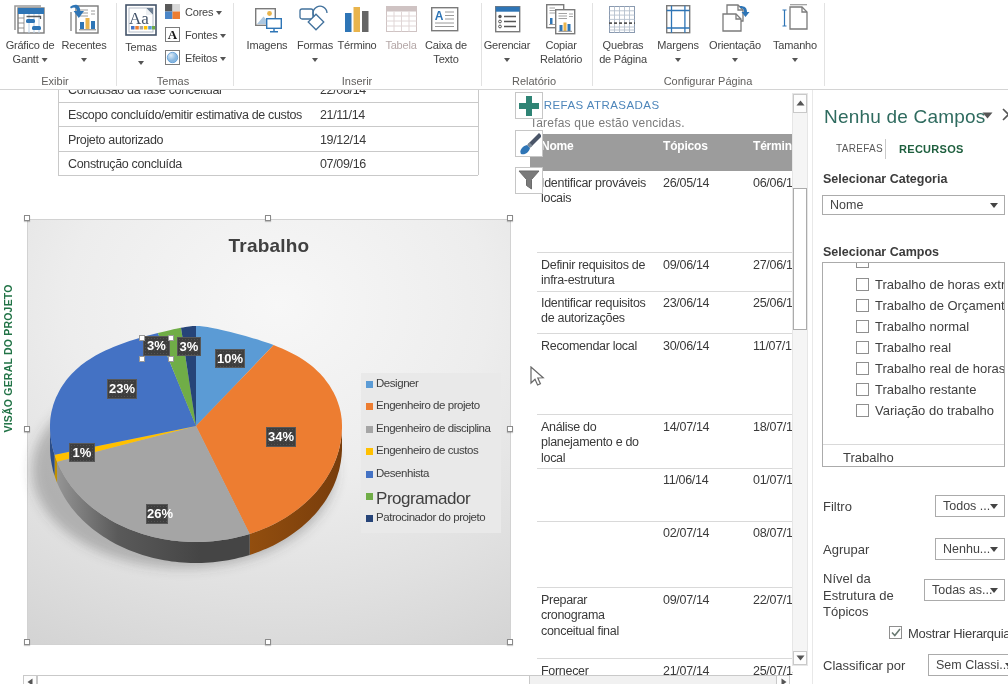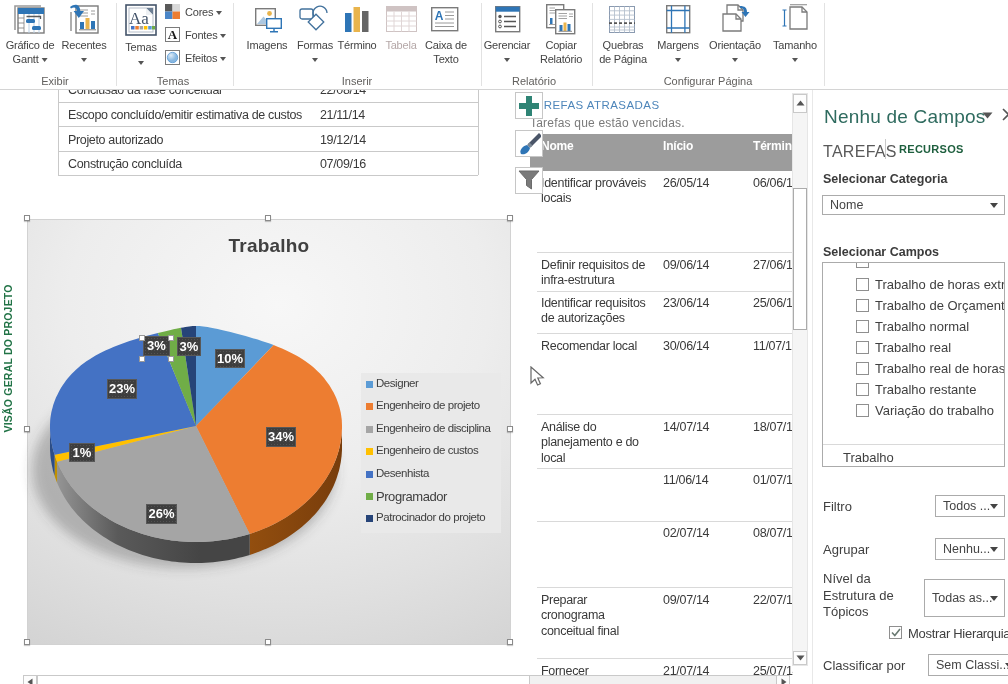--- a/index.html
+++ b/index.html
@@ -240,48 +240,48 @@
 <div class="abs" style="left:376px;top:287px;font-size:11.5px;color:#404040;white-space:nowrap;letter-spacing:-0.45px">Designer</div>
 <div class="abs" style="left:366px;top:313.4px;width:7px;height:7px;background:#ED7D31"></div>
 <div class="abs" style="left:376px;top:309.4px;font-size:11.5px;color:#404040;white-space:nowrap;letter-spacing:-0.45px">Engenheiro de projeto</div>
 <div class="abs" style="left:366px;top:335.79999999999995px;width:7px;height:7px;background:#A5A5A5"></div>
 <div class="abs" style="left:376px;top:331.79999999999995px;font-size:11.5px;color:#404040;white-space:nowrap;letter-spacing:-0.45px">Engenheiro de disciplina</div>
 <div class="abs" style="left:366px;top:358.19999999999993px;width:7px;height:7px;background:#FFC000"></div>
 <div class="abs" style="left:376px;top:354.19999999999993px;font-size:11.5px;color:#404040;white-space:nowrap;letter-spacing:-0.45px">Engenheiro de custos</div>
 <div class="abs" style="left:366px;top:380.5999999999999px;width:7px;height:7px;background:#4472C4"></div>
 <div class="abs" style="left:376px;top:376.5999999999999px;font-size:11.5px;color:#404040;white-space:nowrap;letter-spacing:-0.45px">Desenhista</div>
 <div class="abs" style="left:366px;top:402.9999999999999px;width:7px;height:7px;background:#70AD47"></div>
-<div class="abs" style="left:376px;top:398.9999999999999px;font-size:13px;color:#404040;white-space:nowrap;letter-spacing:-0.45px">Programador</div>
+<div class="abs" style="left:376px;top:398.9999999999999px;font-size:17px;color:#404040;white-space:nowrap;letter-spacing:-0.45px">Programador</div>
 <div class="abs" style="left:366px;top:425.39999999999986px;width:7px;height:7px;background:#264478"></div>
 <div class="abs" style="left:376px;top:421.39999999999986px;font-size:11.5px;color:#404040;white-space:nowrap;letter-spacing:-0.45px">Patrocinador do projeto</div>
 <div class="dlab" style="left:143px;top:246px;width:27px;height:20px;line-height:18px">3%</div>
 <div class="dlab" style="left:177px;top:247px;width:24px;height:19px;line-height:17px">3%</div>
 <div class="dlab" style="left:215px;top:259px;width:30px;height:19px;line-height:17px">10%</div>
 <div class="dlab" style="left:107px;top:289px;width:30px;height:20px;line-height:18px">23%</div>
 <div class="dlab" style="left:266px;top:337px;width:30px;height:20px;line-height:18px">34%</div>
 <div class="dlab" style="left:69px;top:353px;width:26px;height:19px;line-height:17px">1%</div>
-<div class="dlab" style="left:146px;top:414px;width:31px;height:20px;line-height:18px">26%</div>
+<div class="dlab" style="left:146px;top:414px;width:22px;height:20px;line-height:18px">26%</div>
 <div class="abs" style="left:139px;top:245px;width:6px;height:6px;background:#fff;border:1px solid #999"></div>
 <div class="abs" style="left:168px;top:245px;width:6px;height:6px;background:#fff;border:1px solid #999"></div>
 <div class="abs" style="left:139px;top:266px;width:6px;height:6px;background:#fff;border:1px solid #999"></div>
 <div class="abs" style="left:168px;top:266px;width:6px;height:6px;background:#fff;border:1px solid #999"></div>
 <div class="handle" style="left:24px;top:125px"></div>
 <div class="handle" style="left:24px;top:336px"></div>
 <div class="handle" style="left:24px;top:549px"></div>
 <div class="handle" style="left:265px;top:125px"></div>
 <div class="handle" style="left:265px;top:549px"></div>
 <div class="handle" style="left:507px;top:125px"></div>
 <div class="handle" style="left:507px;top:336px"></div>
 <div class="handle" style="left:507px;top:549px"></div>
 <div class="abs" style="left:530px;top:0;width:263px;height:594px;overflow:hidden">
 <div class="abs" style="left:-1px;top:9px;font-size:11.5px;color:#4e86ba;letter-spacing:0.45px;white-space:nowrap">TAREFAS ATRASADAS</div>
 <div class="abs" style="left:0px;top:26px;font-size:12px;color:#7a7a7a;letter-spacing:0.2px;white-space:nowrap">Tarefas que estão vencidas.</div>
 <div class="abs" style="left:0;top:44px;width:263px;height:37px;background:#9c9c9c"></div>
 <div class="abs" style="left:11px;top:49px;font-size:12px;font-weight:bold;color:#fff;letter-spacing:-0.2px">Nome</div>
-<div class="abs" style="left:133px;top:49px;font-size:12px;font-weight:bold;color:#fff;letter-spacing:-0.2px">Início</div>
+<div class="abs" style="left:133px;top:49px;font-size:12px;font-weight:bold;color:#fff;letter-spacing:-0.2px">Tópicos</div>
 <div class="abs" style="left:223px;top:49px;font-size:12px;font-weight:bold;color:#fff;letter-spacing:-0.2px">Término</div>
 <div class="ttxt" style="left:11px;top:86px;width:118px">Identificar prováveis<br>locais</div>
 <div class="ttxt" style="left:133px;top:86px">26/05/14</div>
 <div class="ttxt" style="left:223px;top:86px">06/06/14</div>
 <div class="hline" style="left:7px;top:162px;width:256px;background:#d9d9d9"></div>
 <div class="ttxt" style="left:11px;top:168px;width:118px">Definir requisitos de<br>infra-estrutura</div>
 <div class="ttxt" style="left:133px;top:168px">09/06/14</div>
 <div class="ttxt" style="left:223px;top:168px">27/06/14</div>
 <div class="hline" style="left:7px;top:201px;width:256px;background:#d9d9d9"></div>
 <div class="ttxt" style="left:11px;top:206px;width:118px">Identificar requisitos<br>de autorizações</div>
@@ -351,21 +351,21 @@
 </div>
 <div id="panel">
 <div class="abs" style="left:0;top:0;width:1px;height:594px;background:#e8e8e8"></div>
 <div class="abs" style="left:12px;top:16px;font-size:19px;color:#2f6b5f;letter-spacing:0.2px;white-space:nowrap">Nenhu de Campos</div>
 <svg class="abs" style="left:170px;top:22px" width="11" height="7">
       <path d="M0.5 0.5 H10.5 L5.5 6.5 Z" fill="#555"></path>
     </svg>
 <svg class="abs" style="left:190px;top:18px" width="14" height="14">
       <path d="M1 1 L12 12 M12 1 L1 12" stroke="#555" stroke-width="1.6"></path>
     </svg>
-<div class="abs" style="left:11px;top:53px;font-size:16px;color:#595959;letter-spacing:0.3px">TAREFAS</div>
+<div class="abs" style="left:24px;top:53px;font-size:10px;color:#595959;letter-spacing:0.3px">TAREFAS</div>
 <div class="abs" style="left:73px;top:49px;width:1px;height:20px;background:#c9c9c9"></div>
 <div class="abs" style="left:87px;top:53px;font-size:11px;font-weight:bold;color:#1e5f3e;letter-spacing:0.3px">RECURSOS</div>
 <div class="pbold" style="left:11px;top:82px">Selecionar Categoria</div>
 <div class="dd" style="left:10px;top:105px;width:183px;height:20px">
       <span class="ddt">Nome</span>
       <span class="dda"></span>
     </div>
 <div class="pbold" style="left:11px;top:155px">Selecionar Campos</div>
 <div class="abs" style="left:10px;top:172px;width:183px;height:205px;border:1px solid #ababab;overflow:hidden">
 <div class="cb" style="left:33px;top:-8px"></div>
@@ -390,21 +390,21 @@
 <div class="dd" style="left:123px;top:405px;width:70px;height:22px">
       <span class="ddt">Todos ...</span>
       <span class="dda"></span>
     </div>
 <div class="ptxt" style="left:11px;top:452px">Agrupar</div>
 <div class="dd" style="left:123px;top:448px;width:70px;height:22px">
       <span class="ddt">Nenhu...</span>
       <span class="dda"></span>
     </div>
 <div class="ptxt" style="left:11px;top:481px;line-height:16.5px;white-space:normal;width:90px">Nível da Estrutura de Tópicos</div>
-<div class="dd" style="left:112px;top:489px;width:81px;height:38px">
+<div class="dd" style="left:112px;top:489px;width:81px;height:22px">
       <span class="ddt">Todas as...</span>
       <span class="dda"></span>
     </div>
 <div class="cb" style="left:77px;top:536px"></div>
 <svg class="abs" style="left:79px;top:538px" width="10" height="9">
       <path d="M1 4.5 L3.8 7.5 L9 1" stroke="#6a7a72" stroke-width="1.6" fill="none"></path>
     </svg>
 <div class="ptxt" style="left:96px;top:536px;letter-spacing:-0.3px">Mostrar Hierarquia</div>
 <div class="ptxt" style="left:11px;top:568px">Classificar por</div>
 <div class="dd" style="left:116px;top:564px;width:92px;height:22px">

